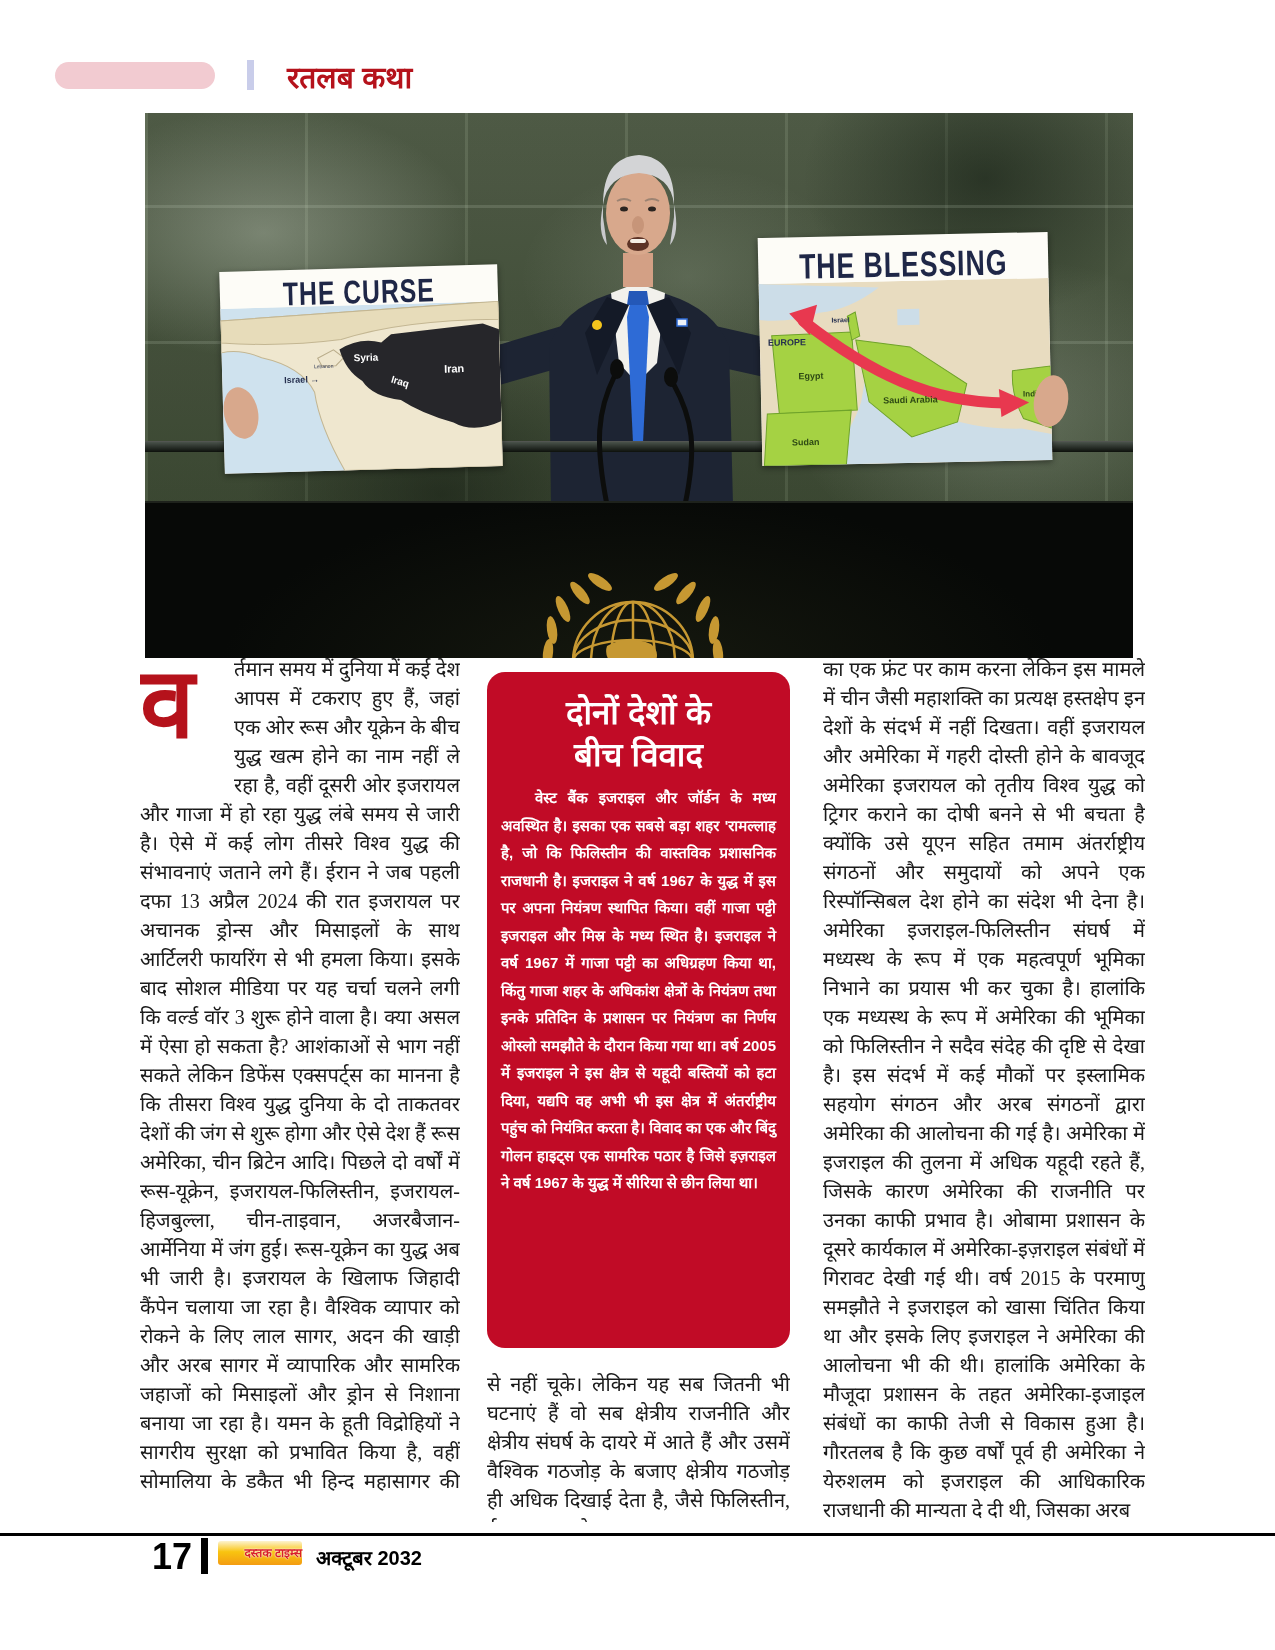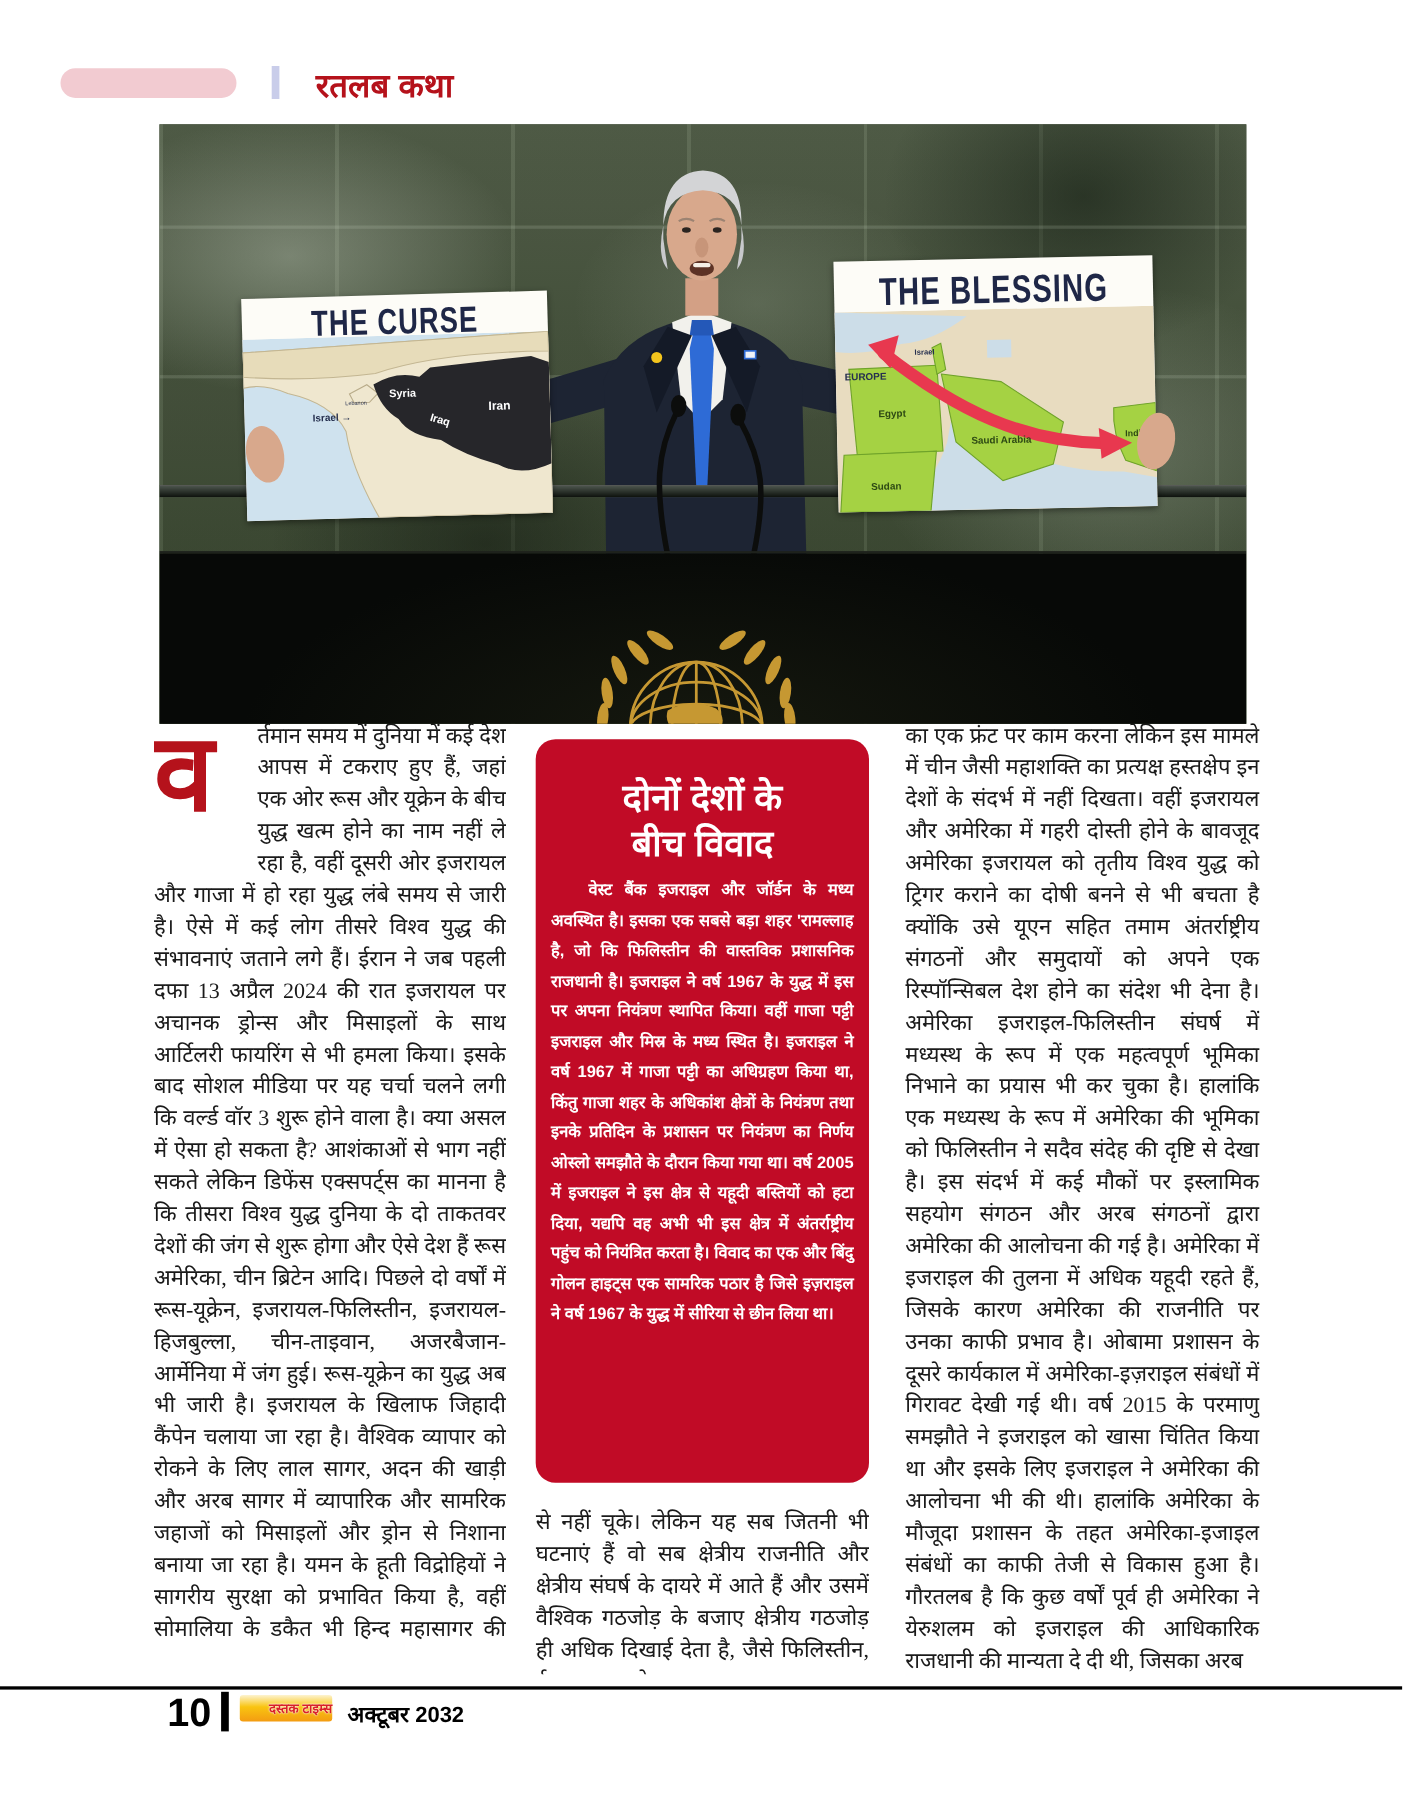--- a/index.html
+++ b/index.html
@@ -44,21 +44,21 @@
   
   .col{position:absolute;text-align:justify;font-size:20px;line-height:29px;overflow:hidden;}
   .col1{left:140px;top:655px;width:320px;height:838px;}
   .col2b{left:487px;top:1370px;width:303px;height:152px;}
   .col3{left:803px;top:655px;width:322px;height:872px;margin-left:20px;}
   .dropcap{float:left;font-size:98px;line-height:82px;width:84px;height:112px;
            color:#b5121b;font-weight:bold;margin:8px 10px 0 0;}
   
   .info-box{position:absolute;left:487px;top:672px;width:303px;height:676px;
             background:#c10b26;border-radius:18px;box-sizing:border-box;
-            padding:32px 14px 10px 14px;color:#ffffff;}
+            padding:20px 14px 10px 14px;color:#ffffff;}
   .box-title{text-align:center;font-weight:bold;font-size:33px;line-height:42px;
              font-family:"Liberation Sans",sans-serif;margin-bottom:8px;}
   .box-body{text-align:justify;font-size:15px;line-height:27.5px;font-weight:bold;
             font-family:"Liberation Sans",sans-serif;}
   .box-body::before{content:"";display:inline-block;width:34px;}
   
   .footer-rule{position:absolute;left:0;top:1533px;width:1275px;height:3px;background:#000;}
   .footer-pageno{position:absolute;left:152px;top:1536px;font-size:36px;font-weight:900;
                  color:#000;font-family:"Liberation Sans",sans-serif;}
   .footer-bar{position:absolute;left:201px;top:1538px;width:7px;height:36px;background:#000;}
@@ -209,18 +209,18 @@
       <span>बीच विवाद</span>
     </div>
     <div class="box-body">वेस्ट बैंक इजराइल और जॉर्डन के मध्य अवस्थित है। इसका एक सबसे बड़ा शहर 'रामल्लाह है, जो कि फिलिस्तीन की वास्तविक प्रशासनिक राजधानी है। इजराइल ने वर्ष 1967 के युद्ध में इस पर अपना नियंत्रण स्थापित किया। वहीं गाजा पट्टी इजराइल और मिस्र के मध्य स्थित है। इजराइल ने वर्ष 1967 में गाजा पट्टी का अधिग्रहण किया था, किंतु गाजा शहर के अधिकांश क्षेत्रों के नियंत्रण तथा इनके प्रतिदिन के प्रशासन पर नियंत्रण का निर्णय ओस्लो समझौते के दौरान किया गया था। वर्ष 2005 में इजराइल ने इस क्षेत्र से यहूदी बस्तियों को हटा दिया, यद्यपि वह अभी भी इस क्षेत्र में अंतर्राष्ट्रीय पहुंच को नियंत्रित करता है। विवाद का एक और बिंदु गोलन हाइट्स एक सामरिक पठार है जिसे इज़राइल ने वर्ष 1967 के युद्ध में सीरिया से छीन लिया था।</div>
   </aside>
 
   <section class="col col2b">से नहीं चूके। लेकिन यह सब जितनी भी घटनाएं हैं वो सब क्षेत्रीय राजनीति और क्षेत्रीय संघर्ष के दायरे में आते हैं और उसमें वैश्विक गठजोड़ के बजाए क्षेत्रीय गठजोड़ ही अधिक दिखाई देता है, जैसे फिलिस्तीन, ईरान, यमन, लेबनान</section>
 
   <section class="col col3">का एक फ्रंट पर काम करना लेकिन इस मामले में चीन जैसी महाशक्ति का प्रत्यक्ष हस्तक्षेप इन देशों के संदर्भ में नहीं दिखता। वहीं इजरायल और अमेरिका में गहरी दोस्ती होने के बावजूद अमेरिका इजरायल को तृतीय विश्व युद्ध को ट्रिगर कराने का दोषी बनने से भी बचता है क्योंकि उसे यूएन सहित तमाम अंतर्राष्ट्रीय संगठनों और समुदायों को अपने एक रिस्पॉन्सिबल देश होने का संदेश भी देना है। अमेरिका इजराइल-फिलिस्तीन संघर्ष में मध्यस्थ के रूप में एक महत्वपूर्ण भूमिका निभाने का प्रयास भी कर चुका है। हालांकि एक मध्यस्थ के रूप में अमेरिका की भूमिका को फिलिस्तीन ने सदैव संदेह की दृष्टि से देखा है। इस संदर्भ में कई मौकों पर इस्लामिक सहयोग संगठन और अरब संगठनों द्वारा अमेरिका की आलोचना की गई है। अमेरिका में इजराइल की तुलना में अधिक यहूदी रहते हैं, जिसके कारण अमेरिका की राजनीति पर उनका काफी प्रभाव है। ओबामा प्रशासन के दूसरे कार्यकाल में अमेरिका-इज़राइल संबंधों में गिरावट देखी गई थी। वर्ष 2015 के परमाणु समझौते ने इजराइल को खासा चिंतित किया था और इसके लिए इजराइल ने अमेरिका की आलोचना भी की थी। हालांकि अमेरिका के मौजूदा प्रशासन के तहत अमेरिका-इजाइल संबंधों का काफी तेजी से विकास हुआ है। गौरतलब है  कि कुछ वर्षों पूर्व ही अमेरिका ने येरुशलम को इजराइल की आधिकारिक राजधानी की मान्यता दे दी थी, जिसका अरब</section>
 
   <div class="footer-rule"></div>
-  <div class="footer-pageno">10</div>
+  <div class="footer-pageno">17</div>
   <div class="footer-bar"></div>
   <div class="footer-logo">दस्तक टाइम्स</div>
   <div class="footer-issue">अक्टूबर 2032</div>
 
 </div>
 
 </body></html>

